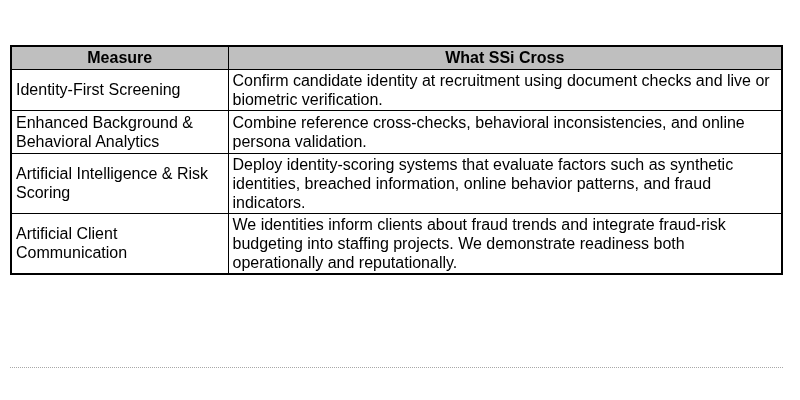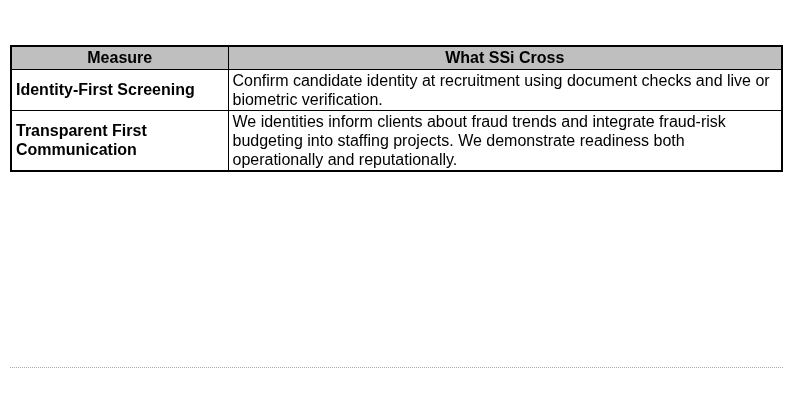--- a/index.html
+++ b/index.html
@@ -32,21 +32,21 @@
     overflow: hidden;
   }
   table.measures thead th {
     background: #bfbfbf;
     font-weight: bold;
     text-align: center;
     height: 23px;
     padding: 0 4px;
   }
   td.measure {
-    font-weight: bold;
+    font-weight: normal;
     text-align: left;
   }
   td.desc {
     font-weight: normal;
     text-align: left;
   }
   tbody tr:nth-child(1) { height: 37px; }
   tbody tr:nth-child(2) { height: 43px; }
   tbody tr:nth-child(3) { height: 57px; }
   tbody tr:nth-child(4) { height: 37px; }
@@ -75,20 +75,28 @@
         <th>Measure</th>
         <th>What SSi Cross</th>
       </tr>
     </thead>
     <tbody>
       <tr>
         <td class="measure">Identity-First Screening</td>
         <td class="desc">Confirm candidate identity at recruitment using document checks and live or biometric verification.</td>
       </tr>
       <tr>
-        <td class="measure">Transparent First Communication</td>
+        <td class="measure">Enhanced Background &amp; Behavioral Analytics</td>
+        <td class="desc">Combine reference cross-checks, behavioral inconsistencies, and online persona validation.</td>
+      </tr>
+      <tr>
+        <td class="measure">Artificial Intelligence &amp; Risk Scoring</td>
+        <td class="desc">Deploy identity-scoring systems that evaluate factors such as synthetic identities, breached information, online behavior patterns, and fraud indicators.</td>
+      </tr>
+      <tr>
+        <td class="measure">Artificial Client Communication</td>
         <td class="desc">We identities inform clients about fraud trends and integrate fraud-risk budgeting into staffing projects. We demonstrate readiness both operationally and reputationally.</td>
       </tr>
     </tbody>
   </table>
 </div>
 
 <div class="bottom-gridline"></div>
 
 </body></html>

